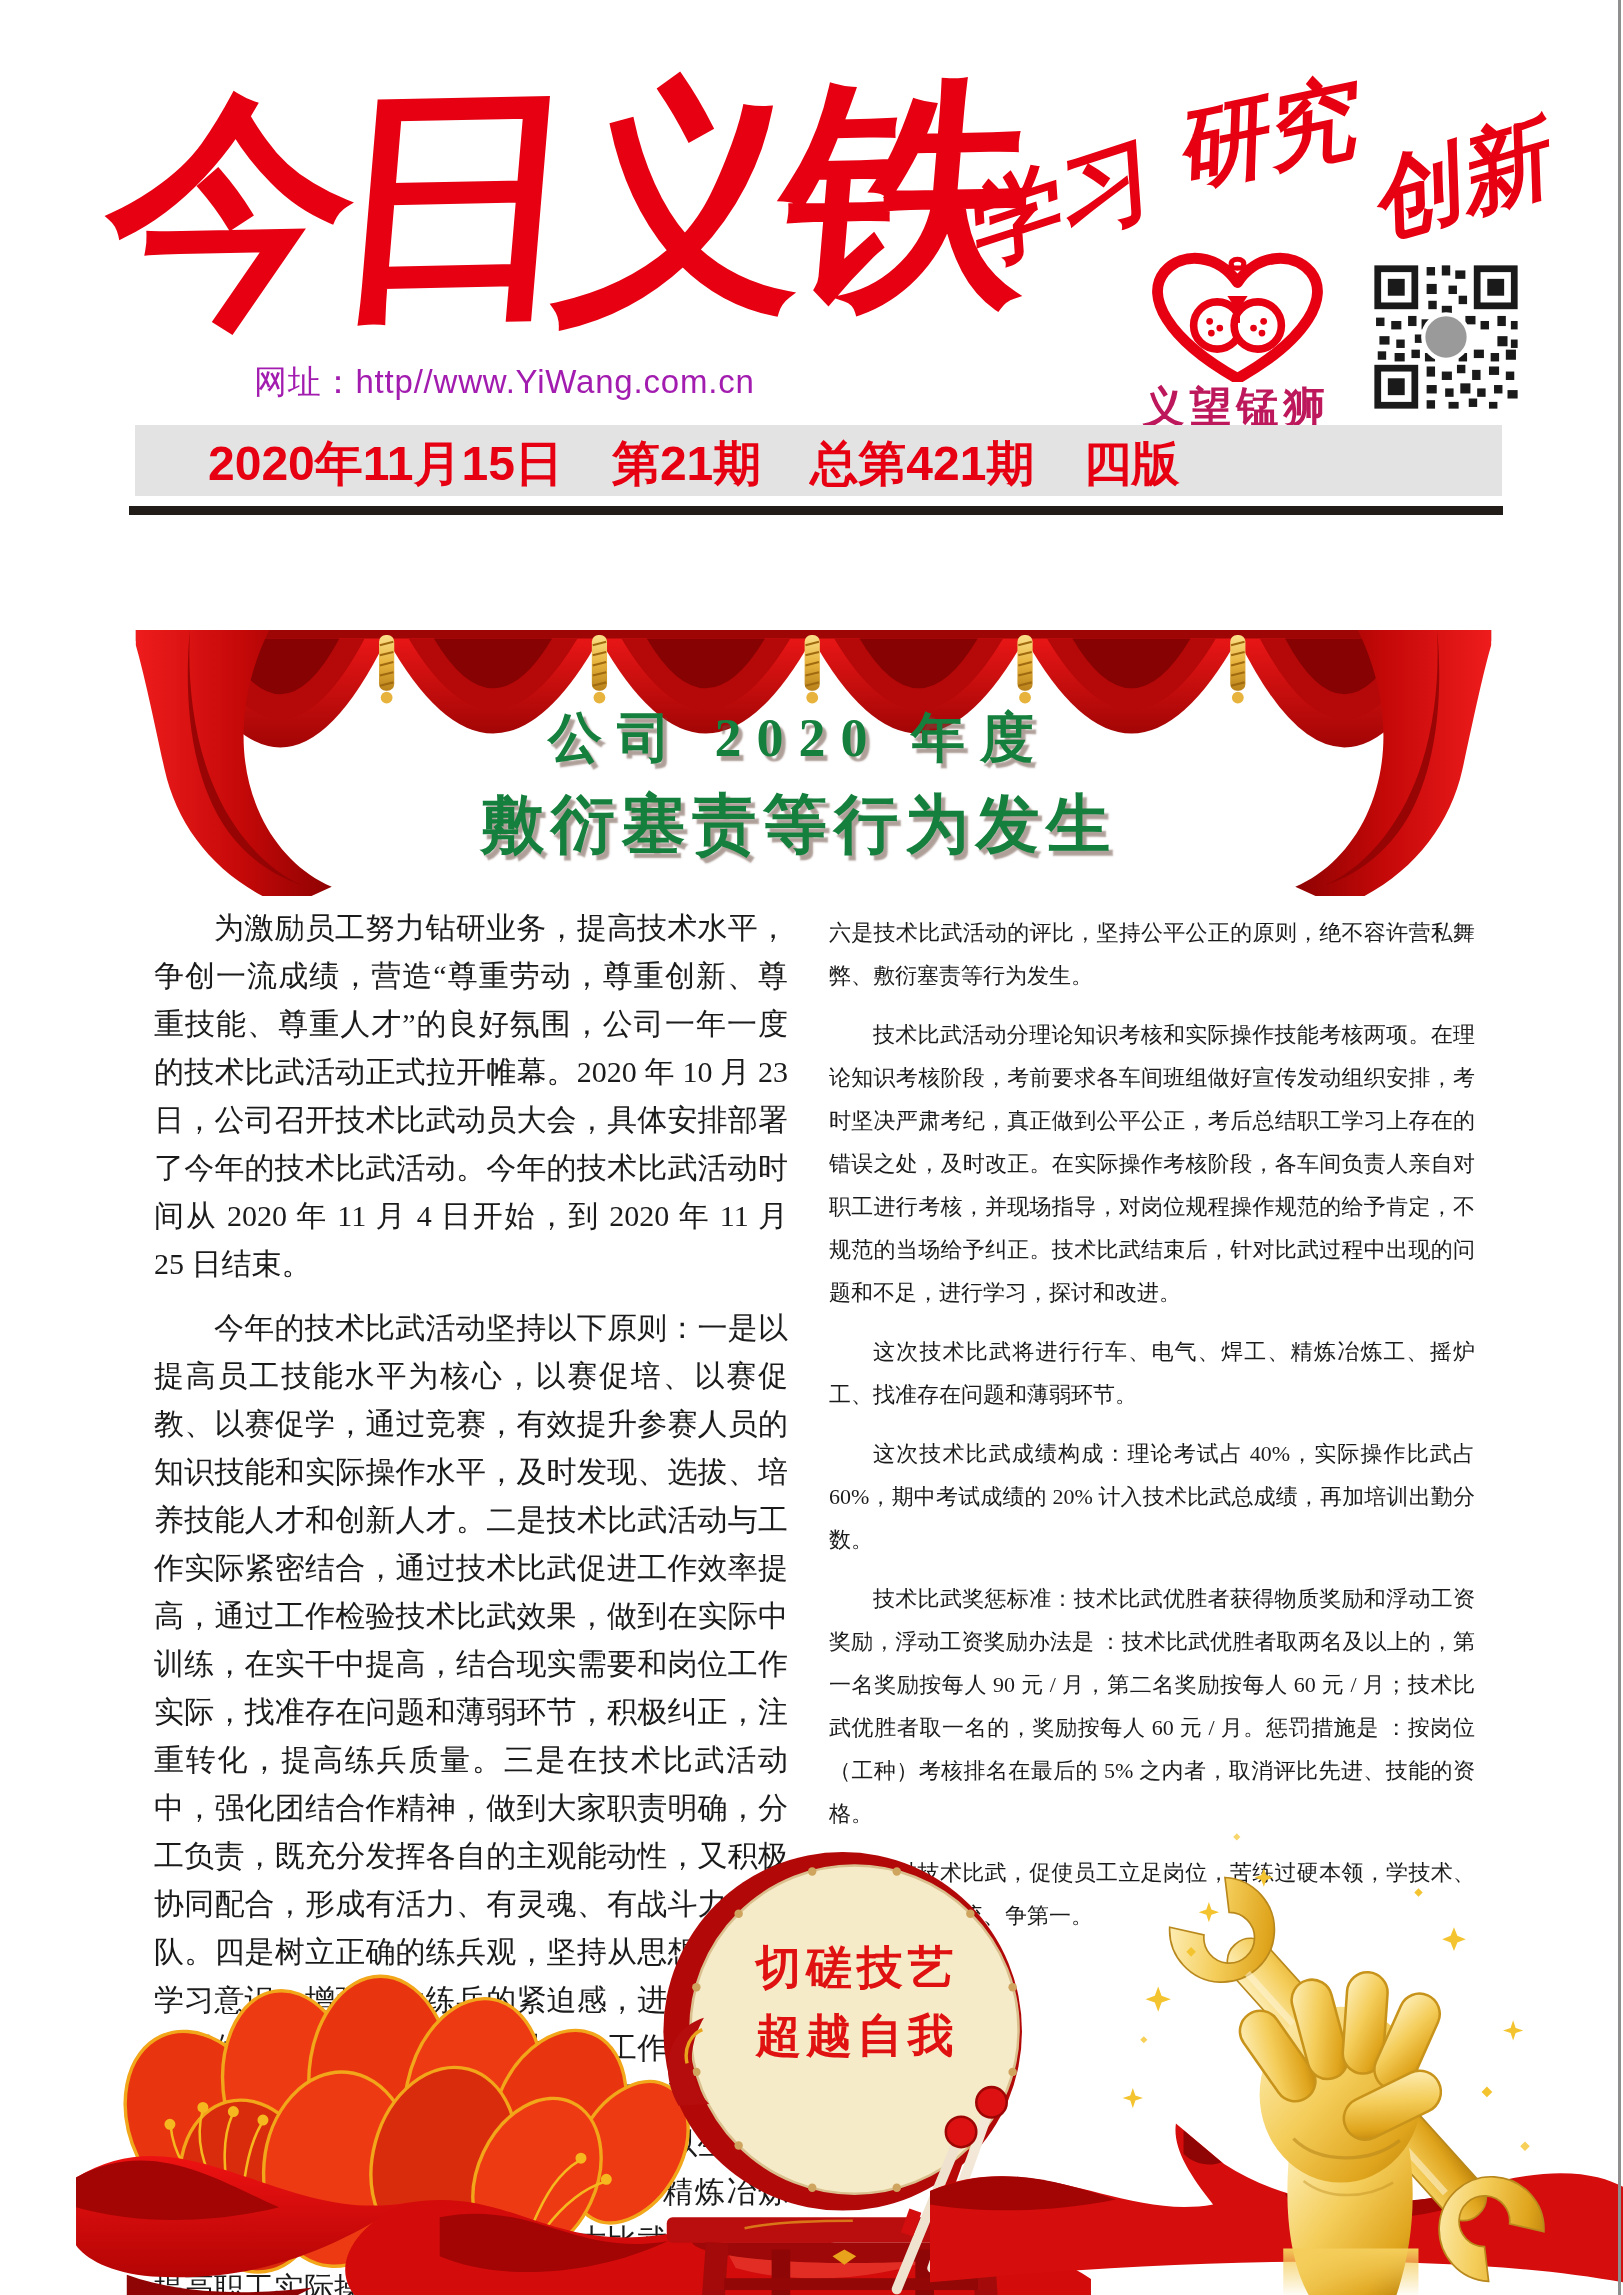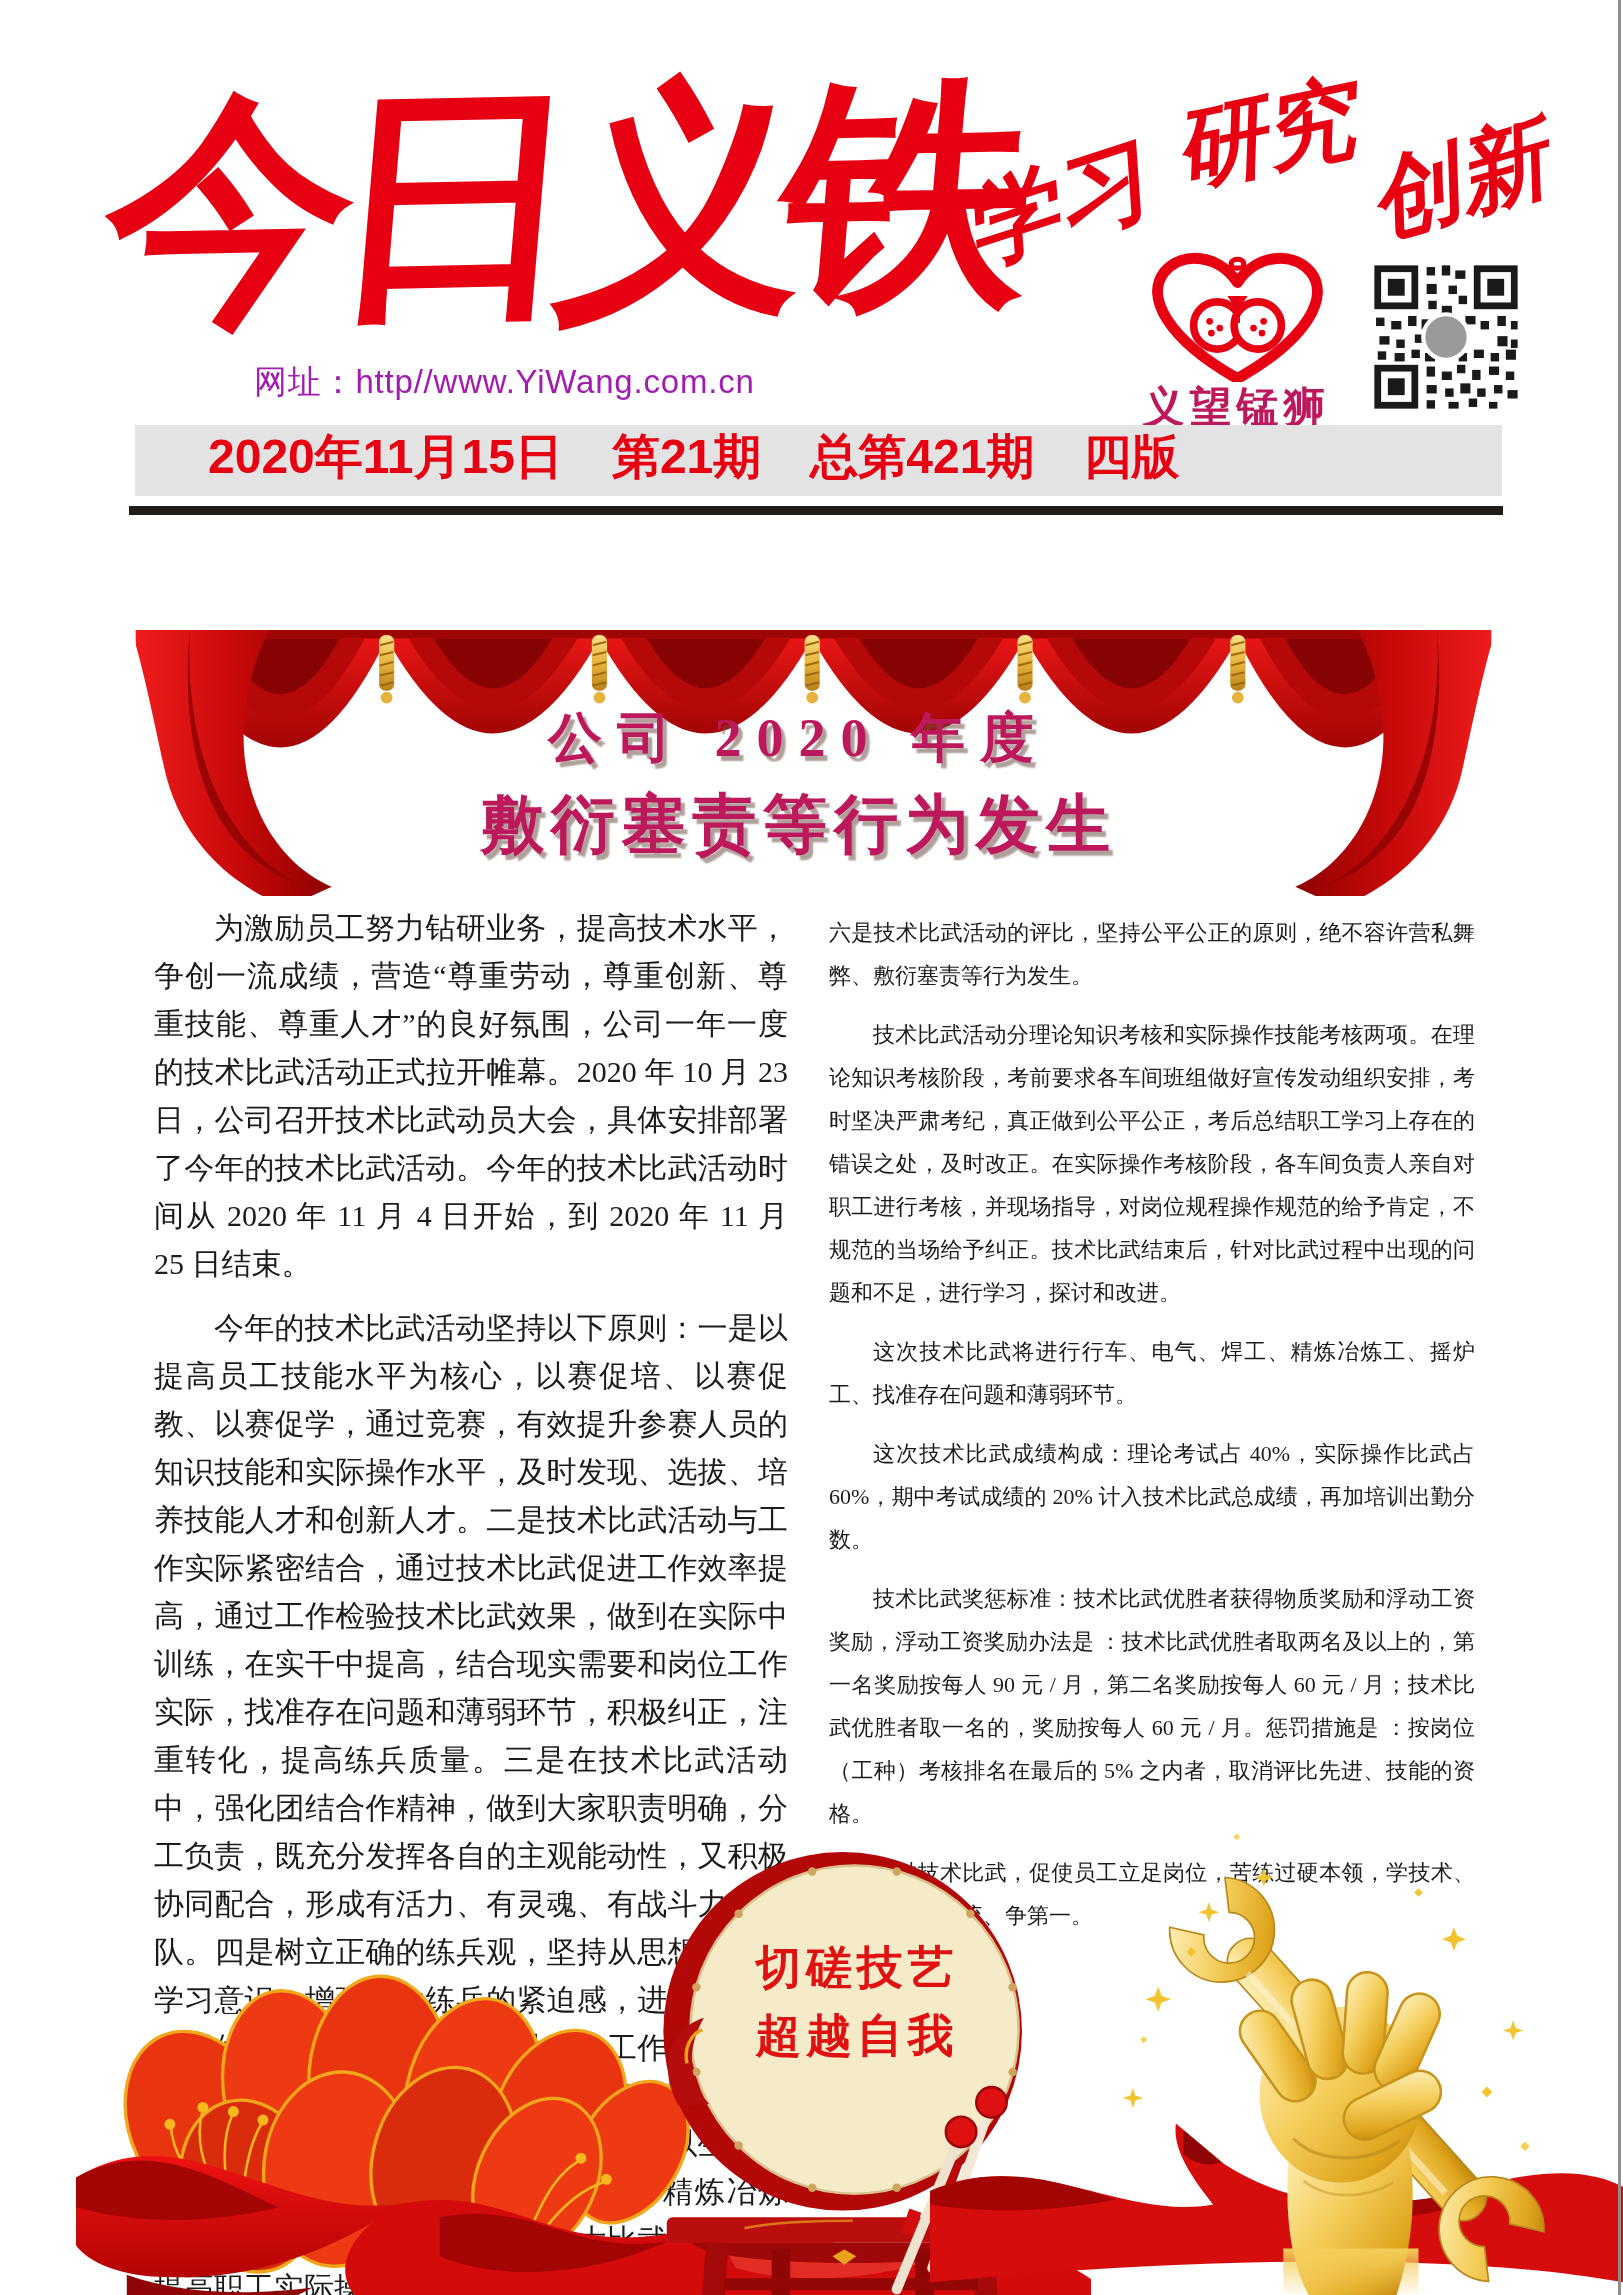--- a/index.html
+++ b/index.html
@@ -16,29 +16,29 @@
       font-family:"Liberation Serif",serif;white-space:nowrap;}
   .slogan-1{left:962px;top:142px;font-size:93px;transform:rotate(-18deg);}
   .slogan-2{left:1174px;top:74px;font-size:90px;transform:rotate(-12deg);}
   .slogan-3{left:1368px;top:120px;font-size:90px;transform:rotate(-16deg);}
   .logo-box{position:absolute;left:1137px;top:247px;width:201px;height:135px;}
   .logo-caption{position:absolute;left:1131px;top:379px;width:211px;text-align:center;
       font-size:42px;font-weight:900;color:#be185d;letter-spacing:5px;}
   .qr-box{position:absolute;left:1371px;top:262px;width:150px;height:150px;}
   
   .date-bar{position:absolute;left:135px;top:425px;width:1367px;height:71px;background:#e3e3e3;
-      display:flex;align-items:flex-start;padding-left:73px;box-sizing:border-box;}
+      display:flex;align-items:flex-end;padding-left:73px;box-sizing:border-box;}
   .date-bar span{color:#e60012;font-weight:900;font-size:48px;white-space:nowrap;}
   .date-bar .seg{margin-right:49px;}
   .black-rule{position:absolute;left:129px;top:506px;width:1374px;height:8.5px;background:#221c19;}
   .right-edge-line{position:absolute;left:1618px;top:0;width:2.5px;height:2295px;background:#8f8f8f;}
   
   .banner-svg{position:absolute;left:135px;top:630px;width:1357px;height:266px;}
   .headline{position:absolute;left:135px;width:1327px;text-align:center;
-      font-family:"Liberation Serif",serif;font-weight:900;color:#be185d;
+      font-family:"Liberation Serif",serif;font-weight:900;color:#15803d;
       text-shadow:4.2px 5px 1.7px rgba(110,80,70,0.55);white-space:nowrap;}
   .headline-1{top:702px;font-size:54px;letter-spacing:15px;}
   .headline-2{top:781px;font-size:64px;letter-spacing:6.8px;}
   
   .col{position:absolute;font-family:"Liberation Serif",serif;color:#1b1b1b;
       text-align:justify;text-justify:inter-ideograph;}
   .col p{margin:16px;text-indent:2em;}
   .col p.noindent{text-indent:0;}
   .col-left{left:138px;top:888px;width:666px;font-size:30px;line-height:48px;}
   .col-right{left:813px;top:895px;width:678px;font-size:22px;line-height:43px;}

